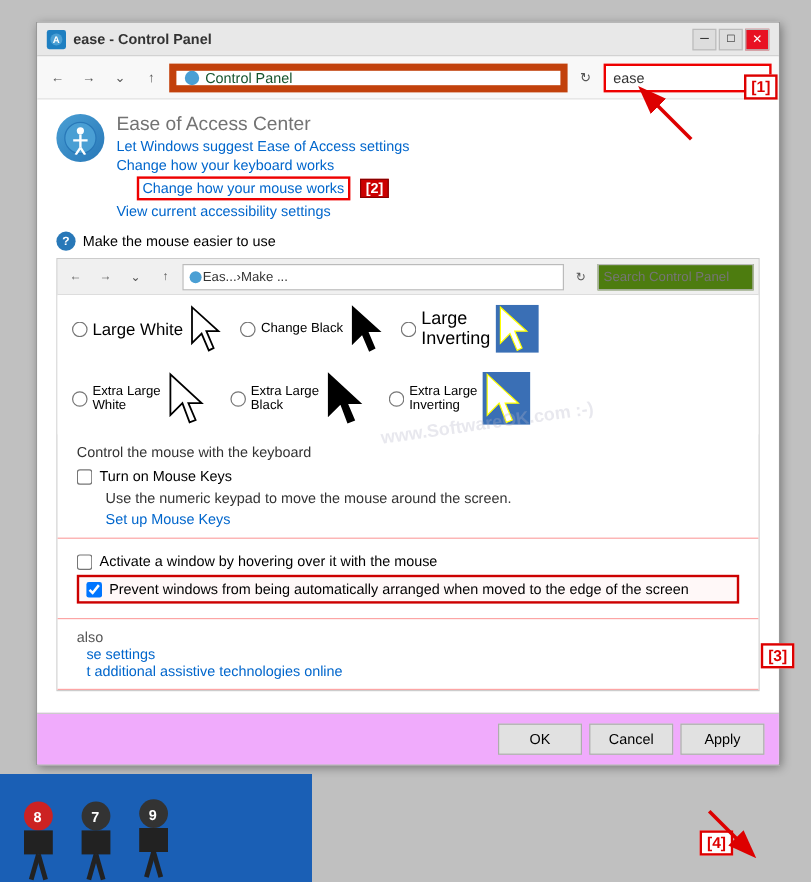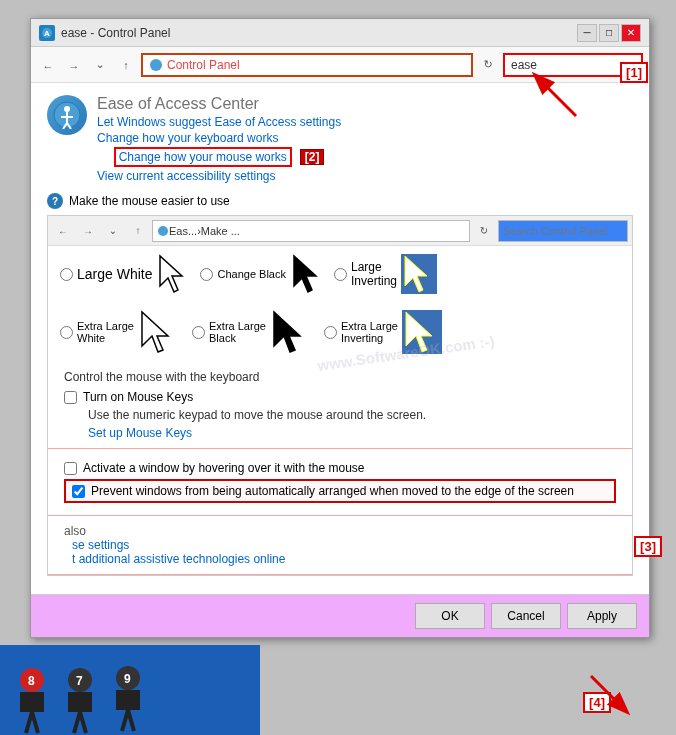--- a/index.html
+++ b/index.html
@@ -37,20 +37,21 @@
       width: 16px; height: 16px;
       background: #1e7fc1;
       border-radius: 2px;
       display: flex; align-items: center; justify-content: center;
       color: white; font-size: 9px; font-weight: bold;
     }
     .title-bar-text {
       font-size: 12px;
       color: #333;
       flex: 1;
+      font-weight: bold;
     }
     .title-bar-controls {
       display: flex; gap: 2px;
     }
     .title-btn {
       width: 20px; height: 18px;
       background: #ddd;
       border: 1px solid #bbb;
       display: flex; align-items: center; justify-content: center;
       font-size: 10px;
@@ -73,27 +74,27 @@
       background: none;
       border: none;
       cursor: pointer;
       color: #555;
       font-size: 11px;
       display: flex; align-items: center; justify-content: center;
     }
     .address-path {
       flex: 1;
       height: 24px;
-      border: 2px solid #c2410c;
+      border: 6px solid #c2410c;
       background: white;
       display: flex;
       align-items: center;
       padding: 0 6px;
       font-size: 12px;
-      color: #ef4444;
+      color: #14532d;
       gap: 4px;
     }
     .search-box {
       width: 140px;
       height: 24px;
       border: 2px solid #e00;
       background: white;
       padding: 0 6px;
       font-size: 12px;
       color: #333;
@@ -192,21 +193,21 @@
       display: flex;
       align-items: center;
       padding: 0 4px;
       font-size: 11px;
       color: #333;
     }
     .inner-search {
       width: 130px;
       height: 22px;
       border: 1px solid #bbb;
-      background: #3b82f6;
+      background: #4d7c0f;
       padding: 0 4px;
       font-size: 11px;
     }
 
     
     .section {
       padding: 8px 16px;
       border-bottom: 1px solid #fca5a5;
     }
     .section-title {
@@ -406,21 +407,21 @@
           <div class="cursor-item">
             <input type="radio" name="cursor" style="">
             <span style="font-size:11px;">Change Black</span>
             <svg width="32" height="40" viewBox="0 0 32 40">
               <polygon points="4,2 4,32 12,24 18,38 22,36 16,22 26,22" fill="black" stroke="black" stroke-width="1.5"></polygon>
             </svg>
           </div>
 
           <div class="cursor-item">
             <input type="radio" name="cursor" style="">
-            <span style="font-size:12px;">Large<br>Inverting</span>
+            <span style="font-size:15px;">Large<br>Inverting</span>
             <svg width="36" height="40" viewBox="0 0 36 40">
               <rect width="36" height="40" fill="#3a6fb5"></rect>
               <polygon points="4,2 4,32 12,24 18,38 22,36 16,22 26,22" fill="white" stroke="yellow" stroke-width="1"></polygon>
             </svg>
           </div>
         </div>
         <div class="cursor-row">
 
           <div class="cursor-item">
             <input type="radio" name="cursor" style="">

